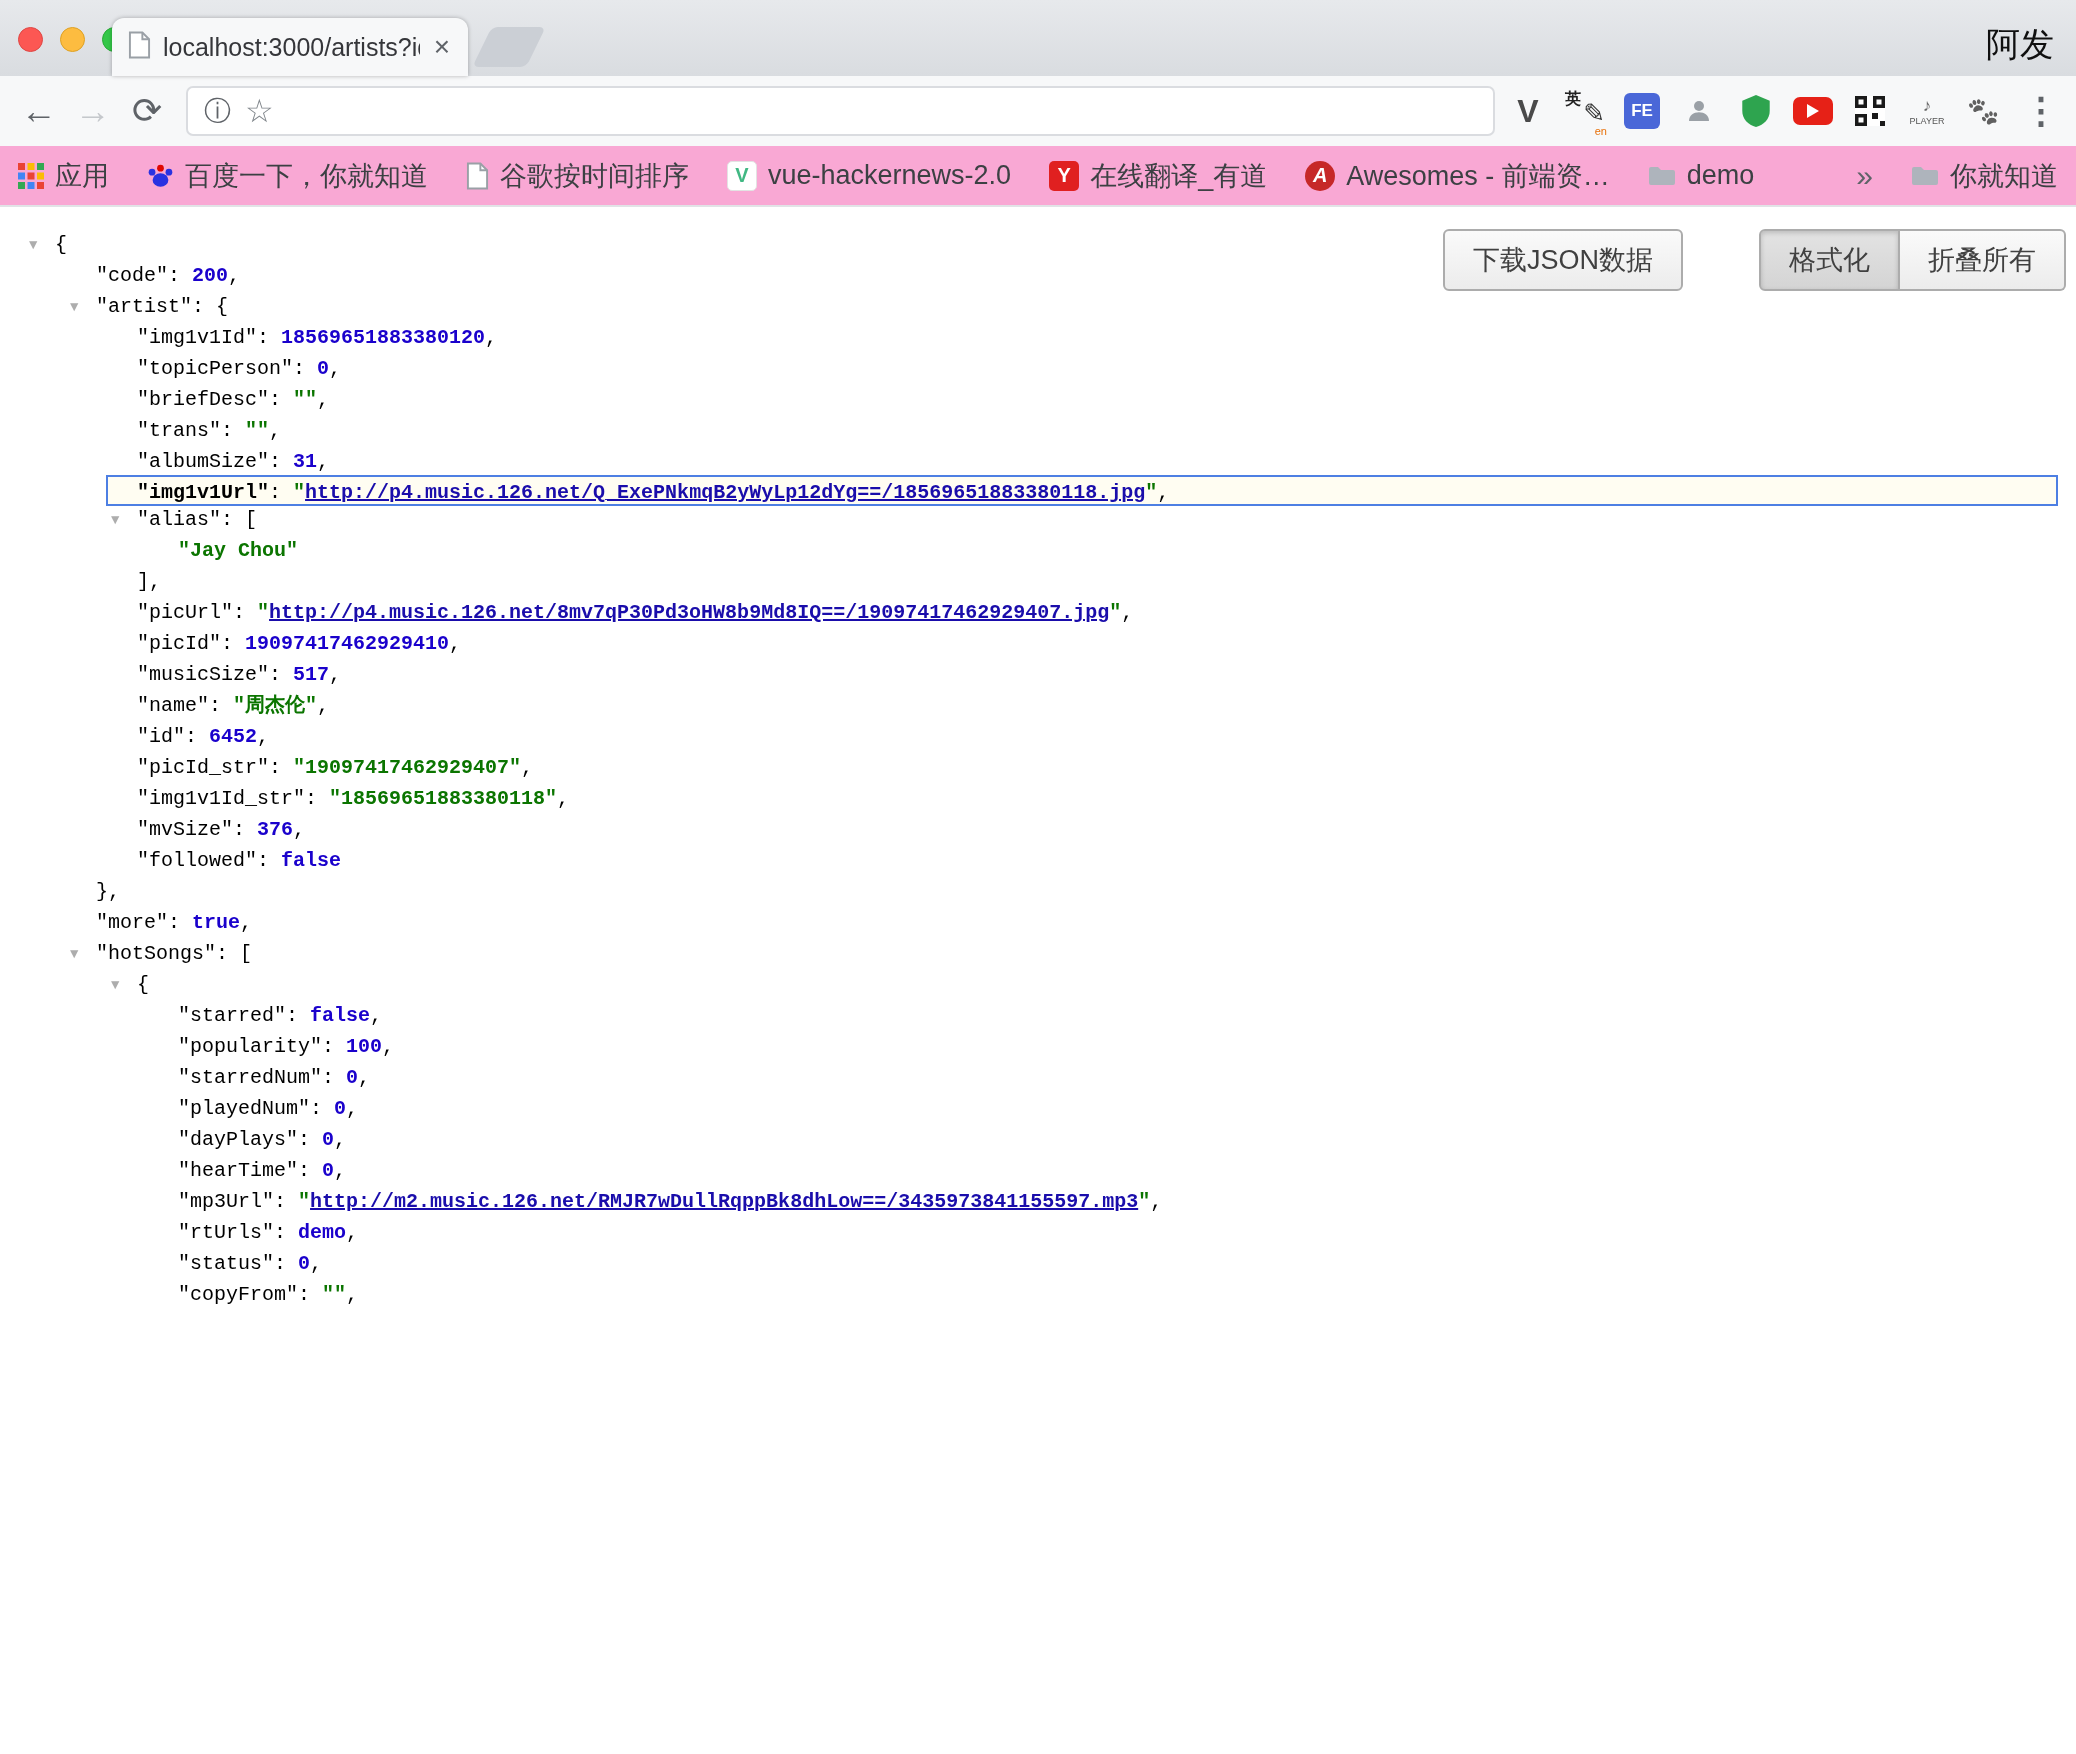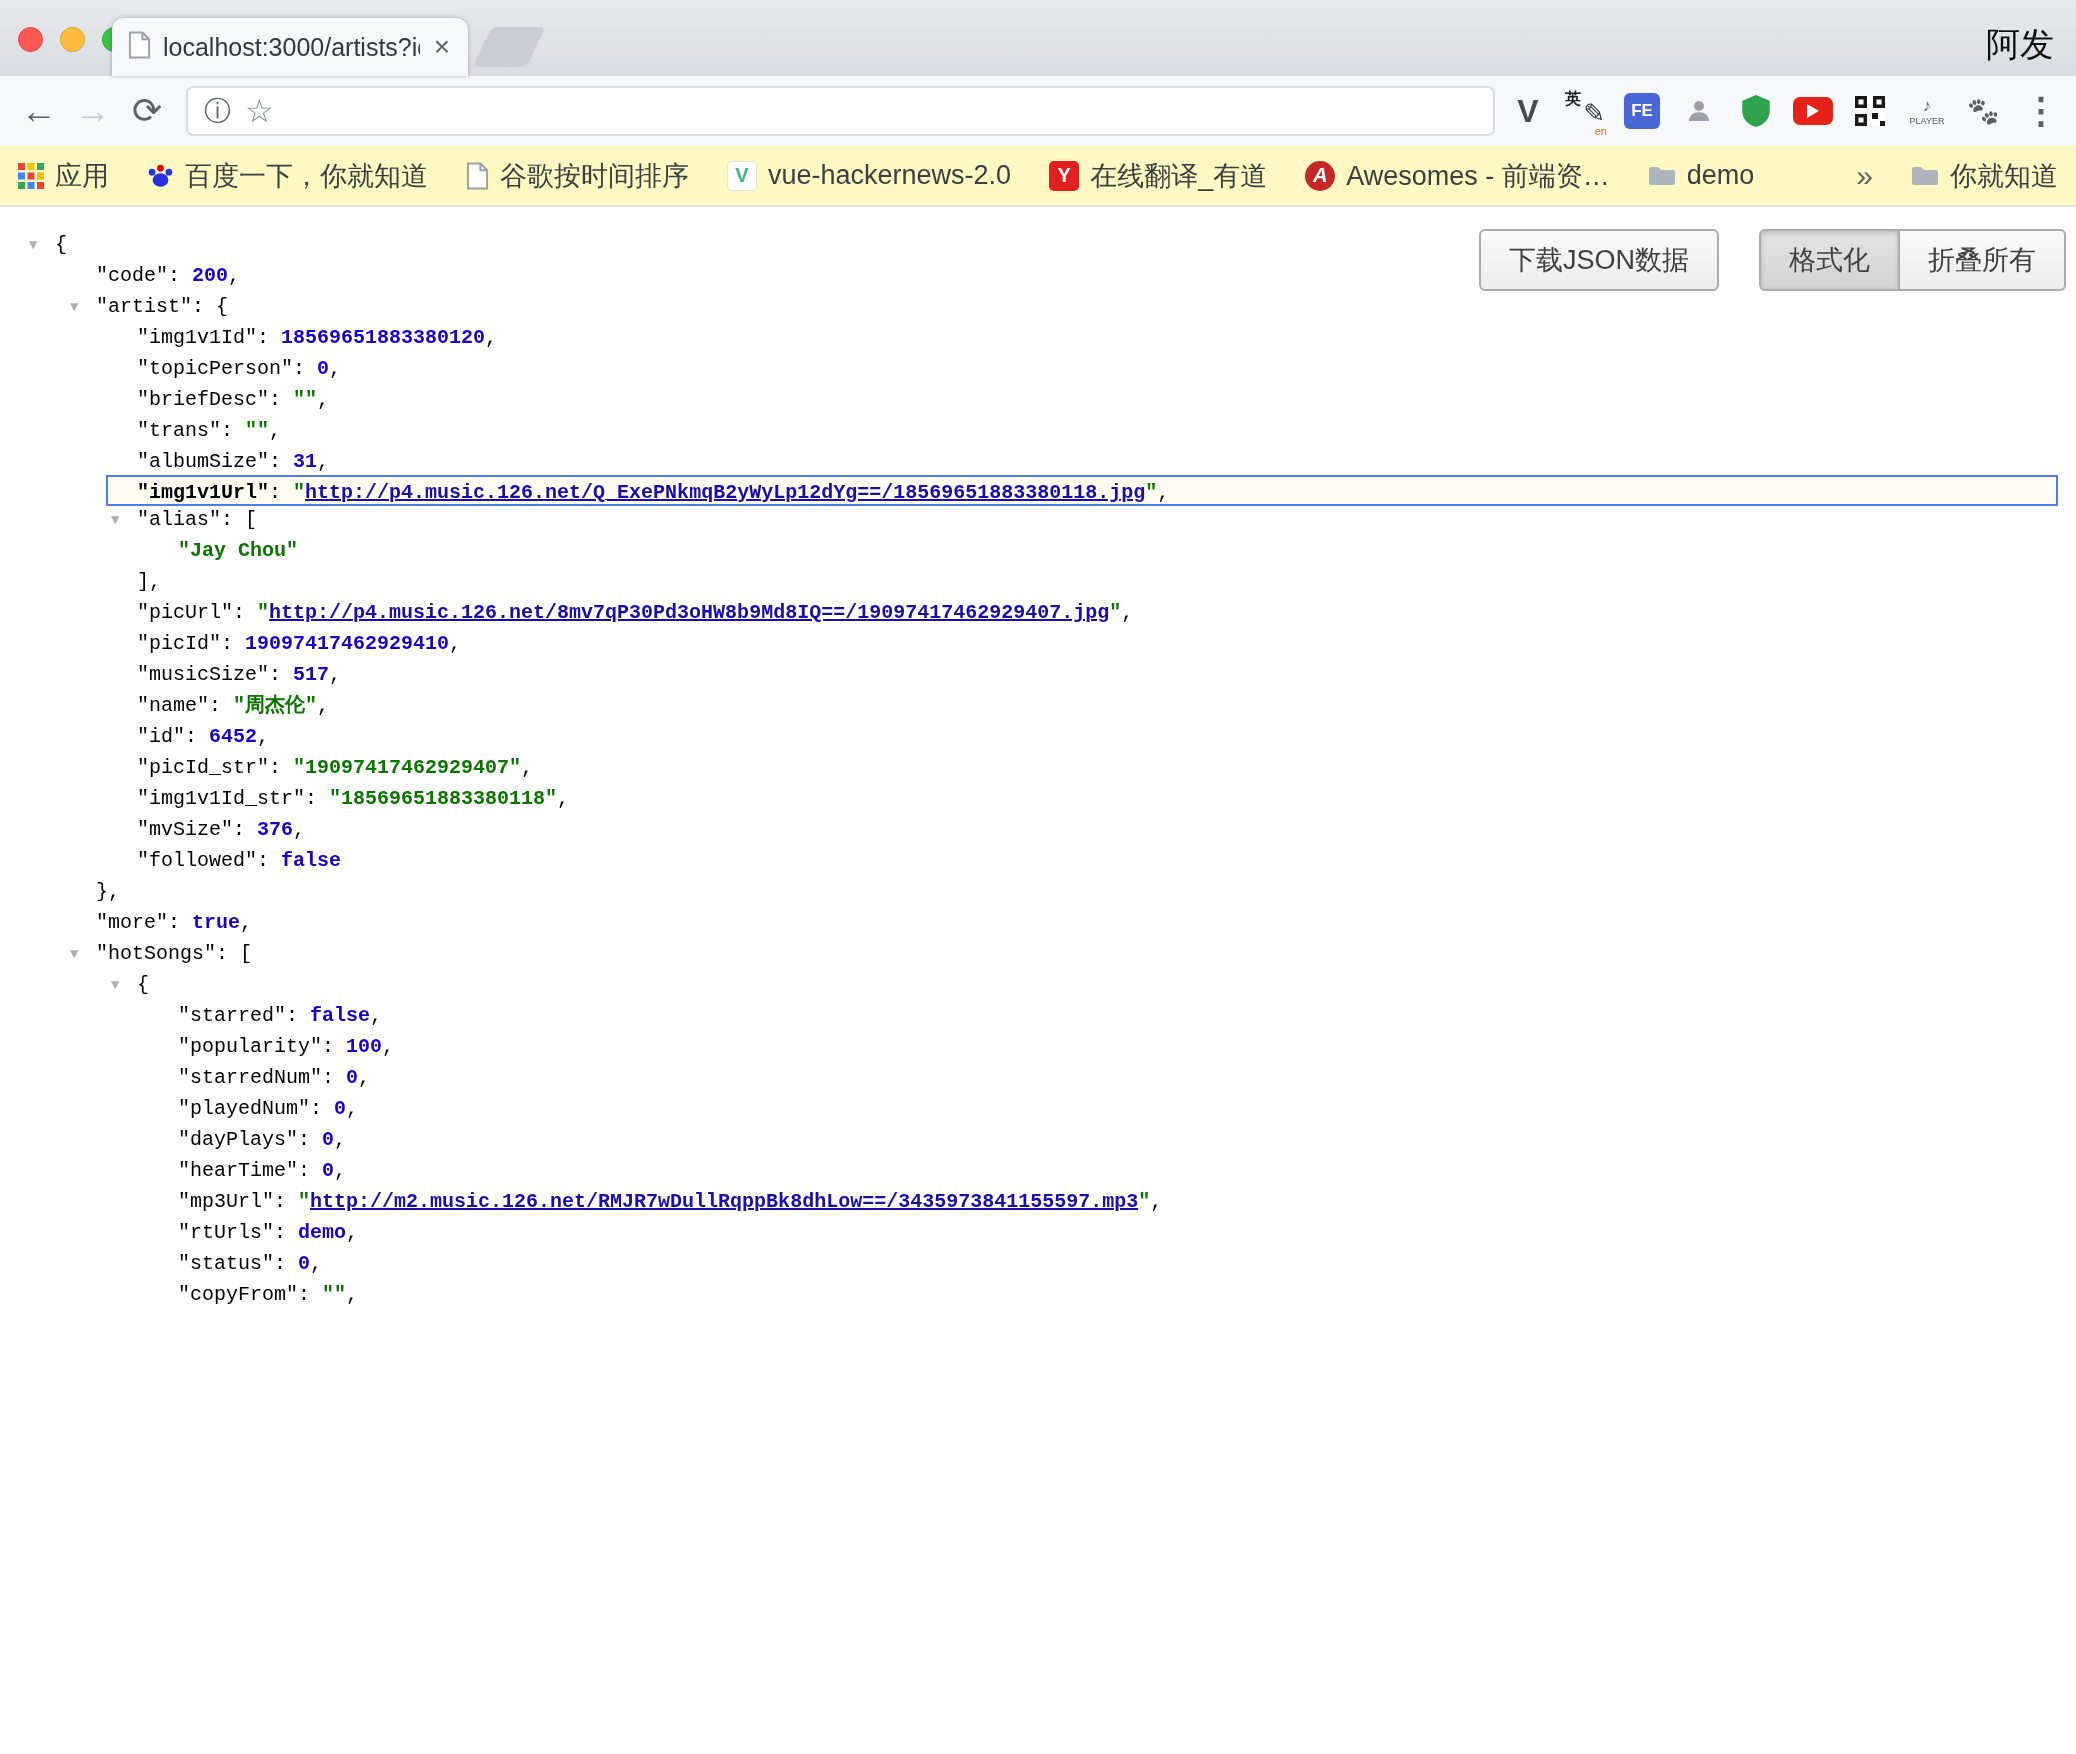--- a/index.html
+++ b/index.html
@@ -53,38 +53,38 @@
   .fe { width:36px; height:36px; background:#4A67D8; border-radius:6px; color:#fff;
         font-size:17px; font-weight:bold; display:flex; align-items:center; justify-content:center; }
   .yt { width:40px; height:28px; background:#E62117; border-radius:7px; display:flex; align-items:center; justify-content:center; }
   .yt-play { width:0; height:0; border-left:12px solid #fff; border-top:7px solid transparent; border-bottom:7px solid transparent; }
   .player .pbox { font-style:normal; font-size:17px; color:#666; line-height:1; }
   .player .plabel { font-style:normal; font-size:9px; color:#555; letter-spacing:0; margin-top:2px; }
   .paw { font-size:26px; filter:grayscale(1); }
   .dots { font-size:36px; color:#5F6368; font-weight:bold; }
 
   
-  .bookmarks { height:61px; background:#fef9c3; border-bottom:2px solid #E1E3E6;
+  .bookmarks { height:61px; background:#f9a8d4; border-bottom:2px solid #E1E3E6;
                display:flex; align-items:center; padding:0 18px; gap:38px;
                font-size:27px; color:#3C4043; }
   .bm { display:flex; align-items:center; gap:11px; white-space:nowrap; }
   .bicon { width:30px; height:30px; display:inline-flex; align-items:center; justify-content:center;
            font-weight:bold; font-size:20px; border-radius:5px; }
   .vueic { color:#41B883; background:#fff; border:1px solid #E3E3E3; }
   .ydic  { color:#fff; background:#E02020; }
   .awic  { color:#fff; background:#C62828; border-radius:50%; font-style:italic; }
   .bm-spacer { margin-left:auto; }
   .chev { font-size:30px; color:#5F6368; }
 
   
   .content { position:relative; background:#fff; height:1547px; overflow:hidden; }
   .content-toolbar { position:absolute; top:22px; right:10px; display:flex; align-items:center; z-index:2; }
   .btn { font-size:27px; color:#404040; padding:11px 28px; border:2px solid #ACACAC;
          border-radius:6px; background:linear-gradient(#FAFAFA,#ECECEC); white-space:nowrap; }
-  .download { margin-right:40px; }
+  .download { margin-right:76px; }
   .seg { display:flex; }
   .seg .btn-left  { border-radius:6px 0 0 6px; }
   .seg .btn-right { border-radius:0 6px 6px 0; border-left:0; }
   .btn.active { background:linear-gradient(#E3E3E3,#D4D4D4); box-shadow:inset 0 2px 5px rgba(0,0,0,.18); }
 
   
   .json-tree { padding-top:22px; font-family:"Liberation Mono", monospace; font-size:20px; color:#000; }
   .jline { position:relative; height:31px; line-height:31px; white-space:pre; }
   .tri { position:absolute; top:1px; font-size:14px; color:#ADADAD; }
   .jk { color:#000; }

